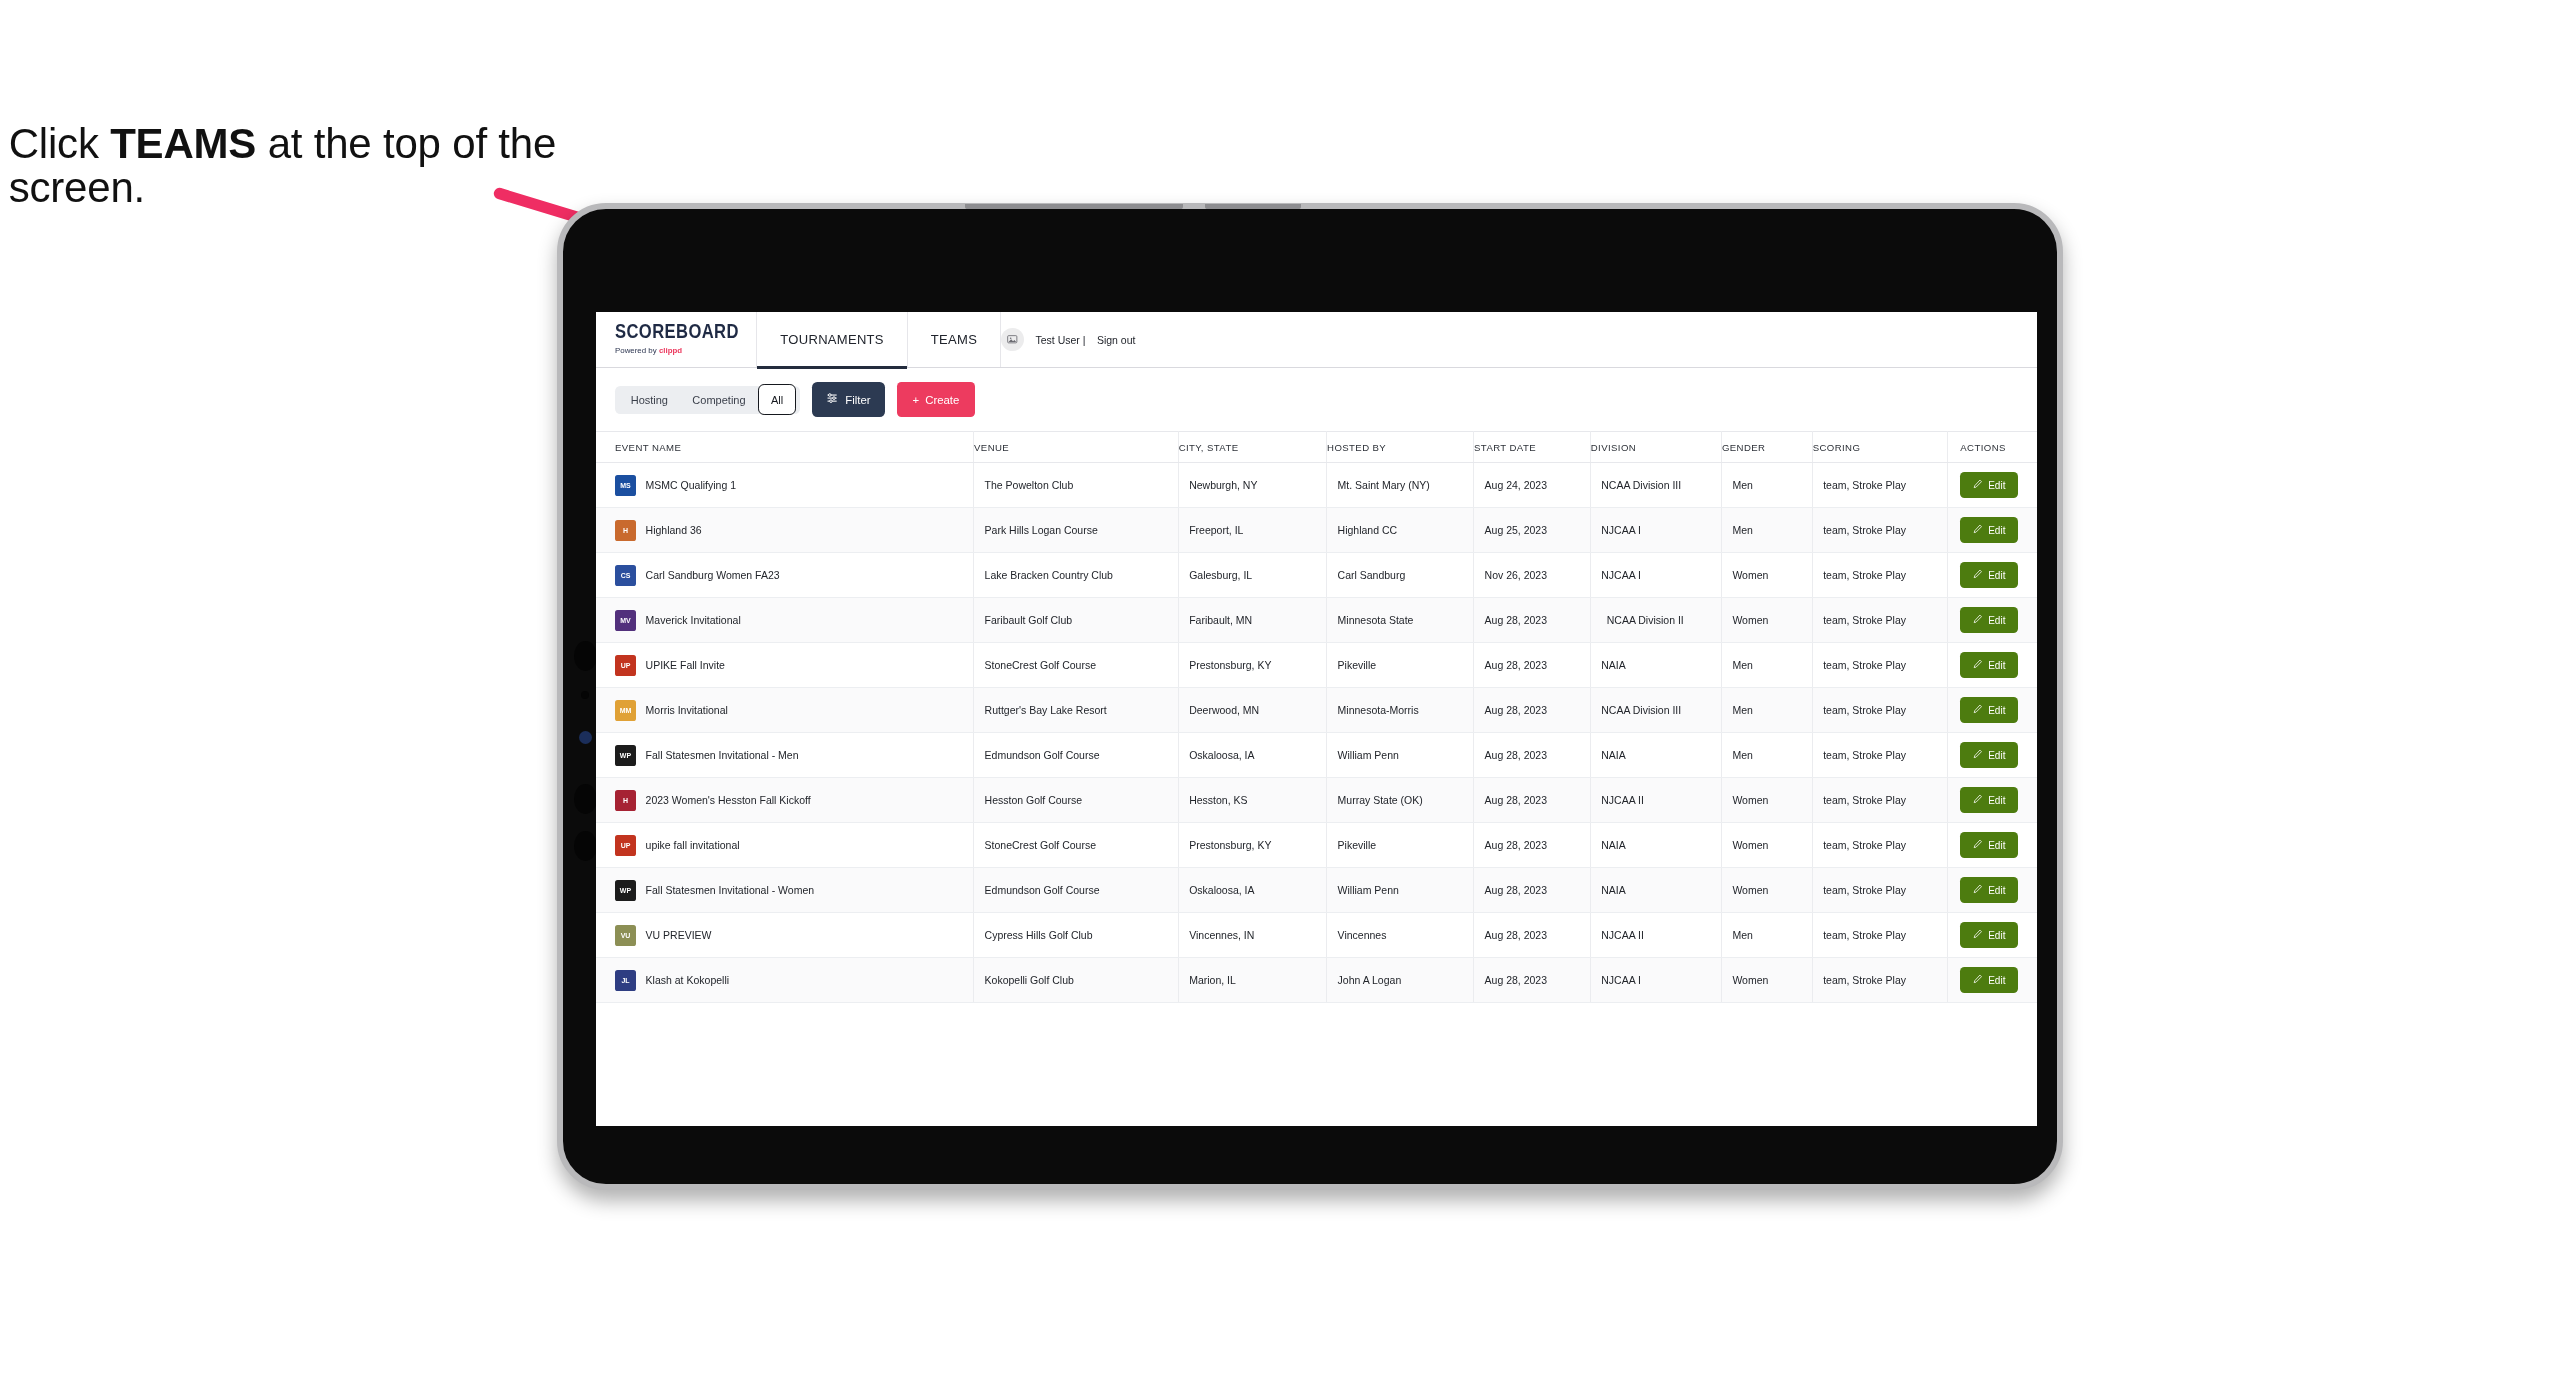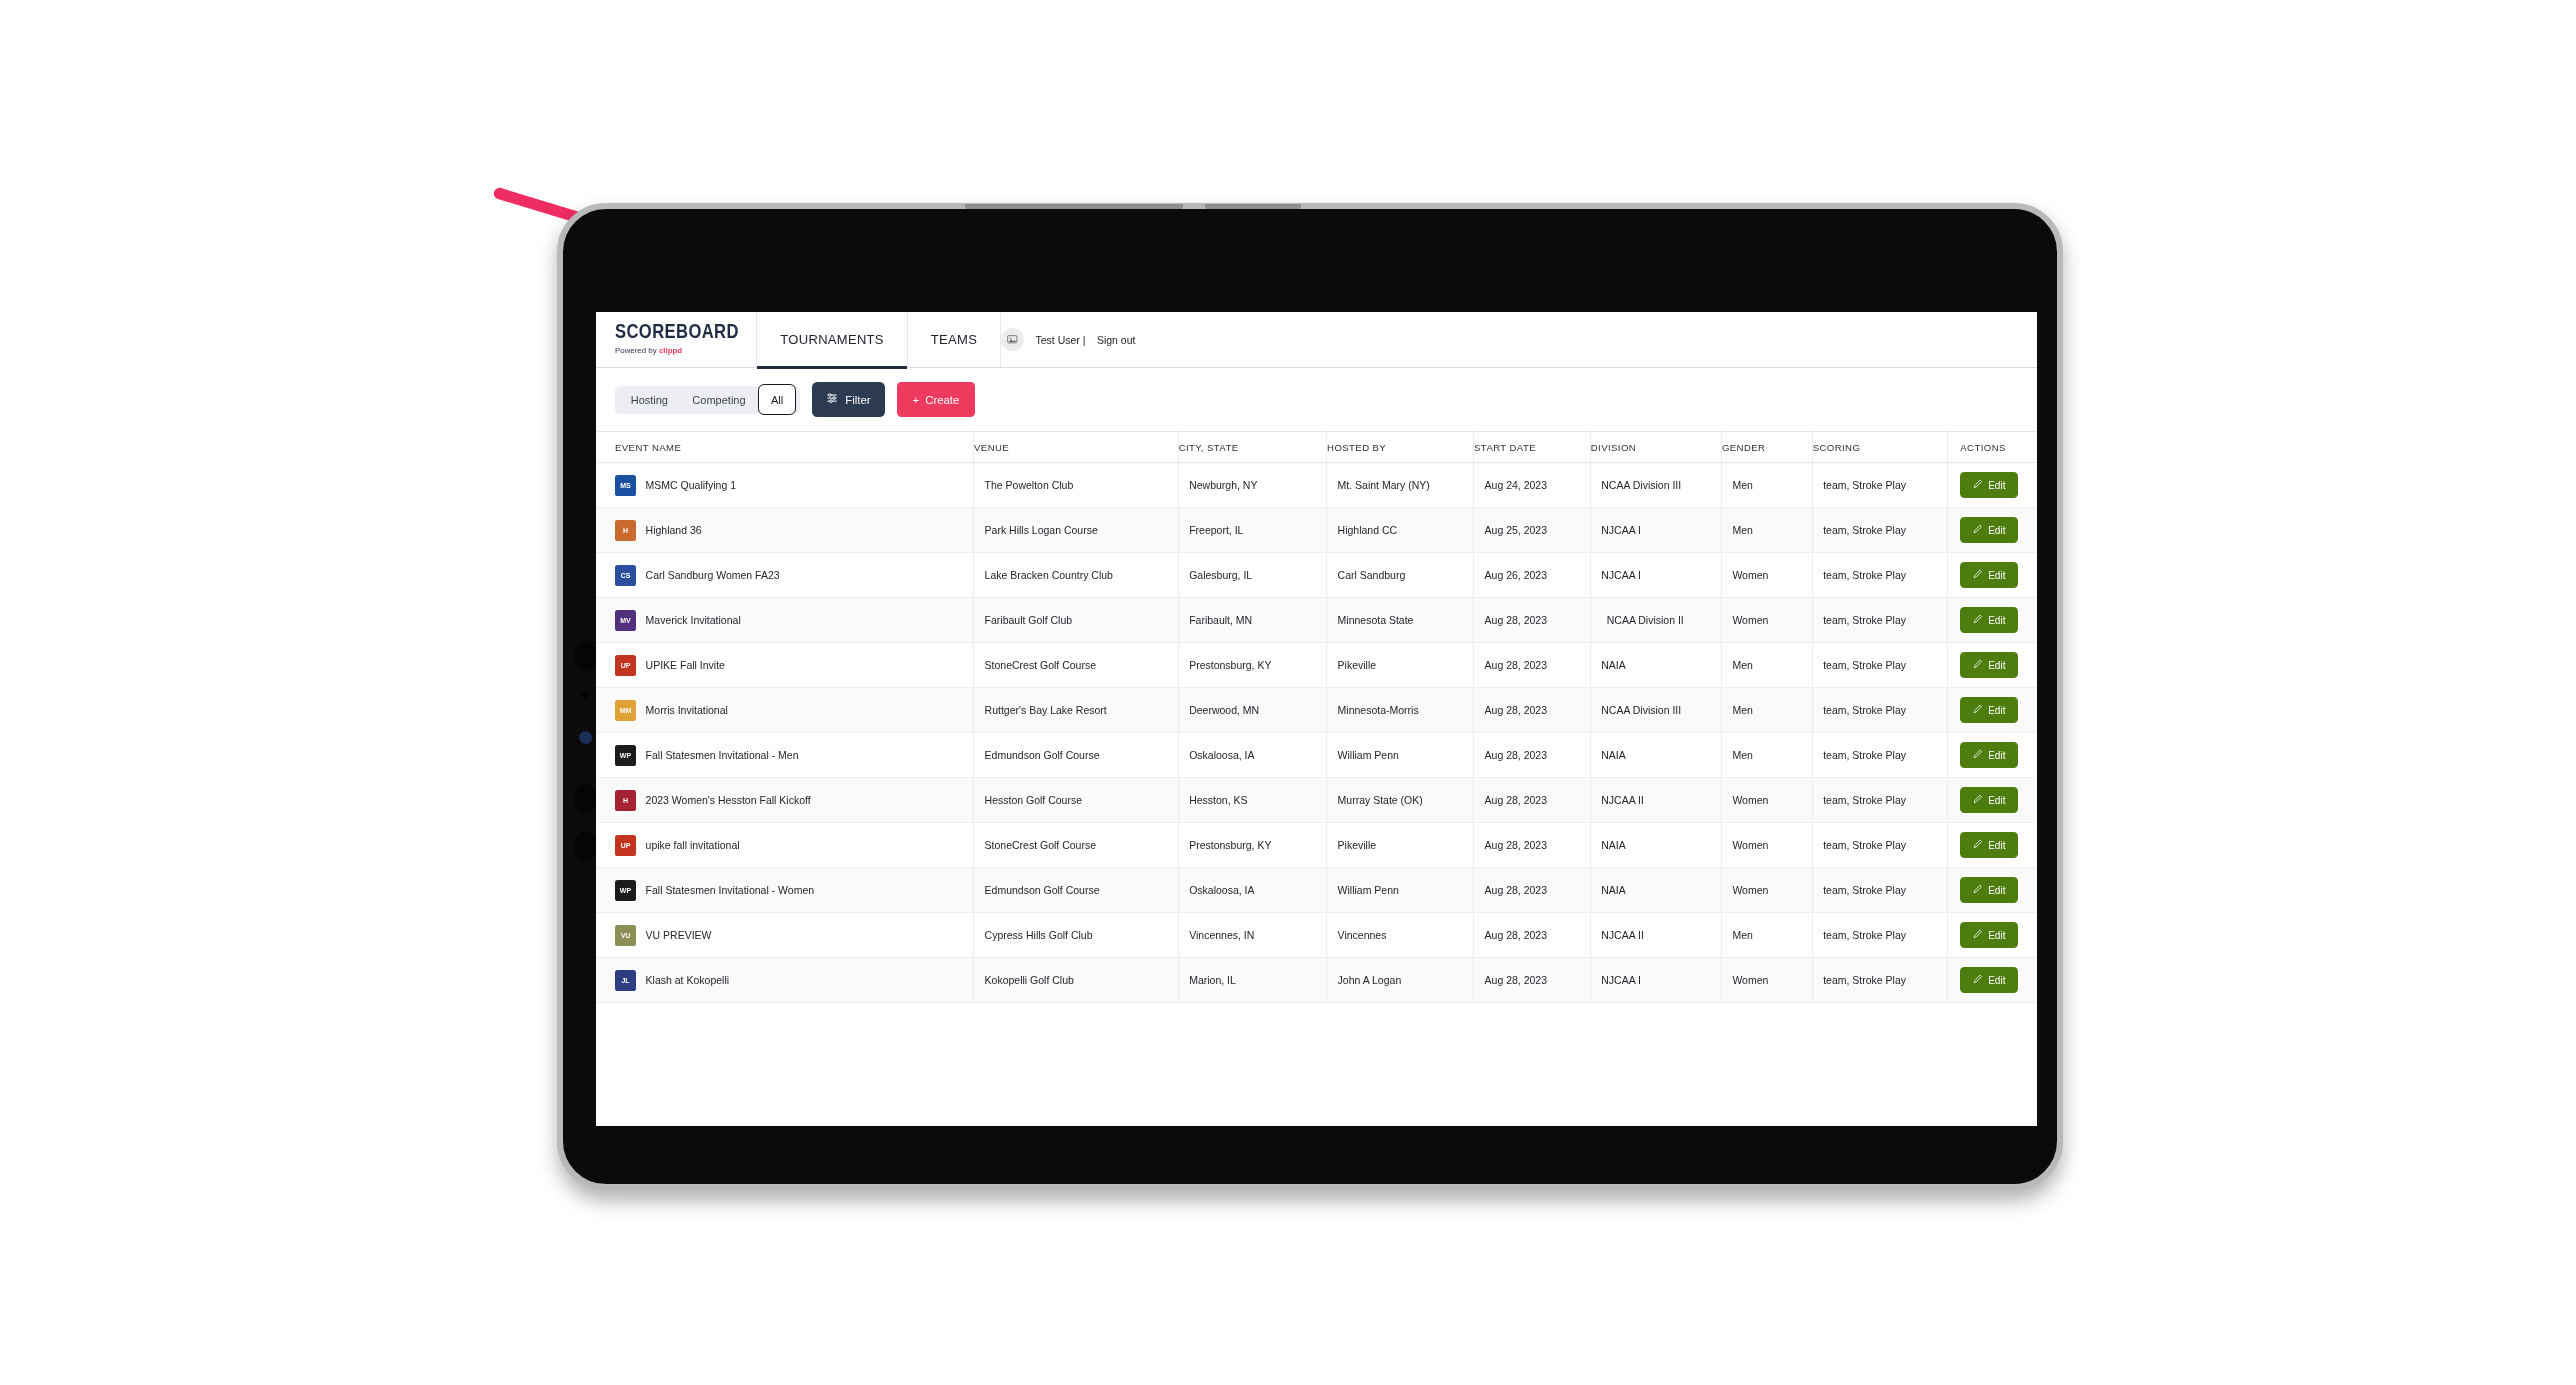--- a/index.html
+++ b/index.html
@@ -219,20 +219,23 @@
   .col-div   { width: 9.1%; }
   .col-gen   { width: 6.3%; }
   .col-score { width: 9.4%; }
   .col-act   { width: 6.2%; }
 </style>
 </head>
 <body>
 
 <div id="stage">
 
+  <div class="caption">
+    <span>Click </span><span class="strong">TEAMS</span><span> at the top of the screen.</span>
+  </div>
 
   <svg class="arrow-svg" viewBox="0 0 520 190">
     <line x1="12" y1="12" x2="400" y2="130" stroke="#ef2d63" stroke-width="13" stroke-linecap="round"></line>
     <polygon points="430,145 368,101 392,160 340,150" fill="#ef2d63"></polygon>
   </svg>
 
   <div class="tablet">
     <div class="tablet-top-notch"></div>
     <div class="tablet-top-notch b"></div>
     <div class="bezel-dot d1"></div>
@@ -376,21 +379,21 @@
               <tr>
                 <td>
                   <div class="evcell">
                     <span class="evlogo" style="background:#2b4f9e">CS</span>
                     <span>Carl Sandburg Women FA23</span>
                   </div>
                 </td>
                 <td style="padding-left: 10.5px;">Lake Bracken Country Club</td>
                 <td style="padding-left: 10.5px; margin-left: 39px;">Galesburg, IL</td>
                 <td style="padding-left: 10.5px;">Carl Sandburg</td>
-                <td style="padding-left: 10.5px;">Aug 26, 2023</td>
+                <td style="padding-left: 10.5px;">Nov 26, 2023</td>
                 <td style="padding-left: 10.5px;">NJCAA I</td>
                 <td style="padding-left: 10.5px;">Women</td>
                 <td style="padding-left: 10.5px;">team, Stroke Play</td>
                 <td><button class="edit-btn">
                     <span class="pencil"><svg width="9.6" height="9.6" viewBox="0 0 16 16" aria-hidden="true">
                         <path d="M11.5 1.8 L14.2 4.5 L5.2 13.5 L2 14.4 L2.9 11.2 Z" fill="none" stroke="#fff" stroke-width="1.3" stroke-linejoin="round"></path>
                       </svg></span>
                     <span>Edit</span>
                   </button></td>
               </tr>

